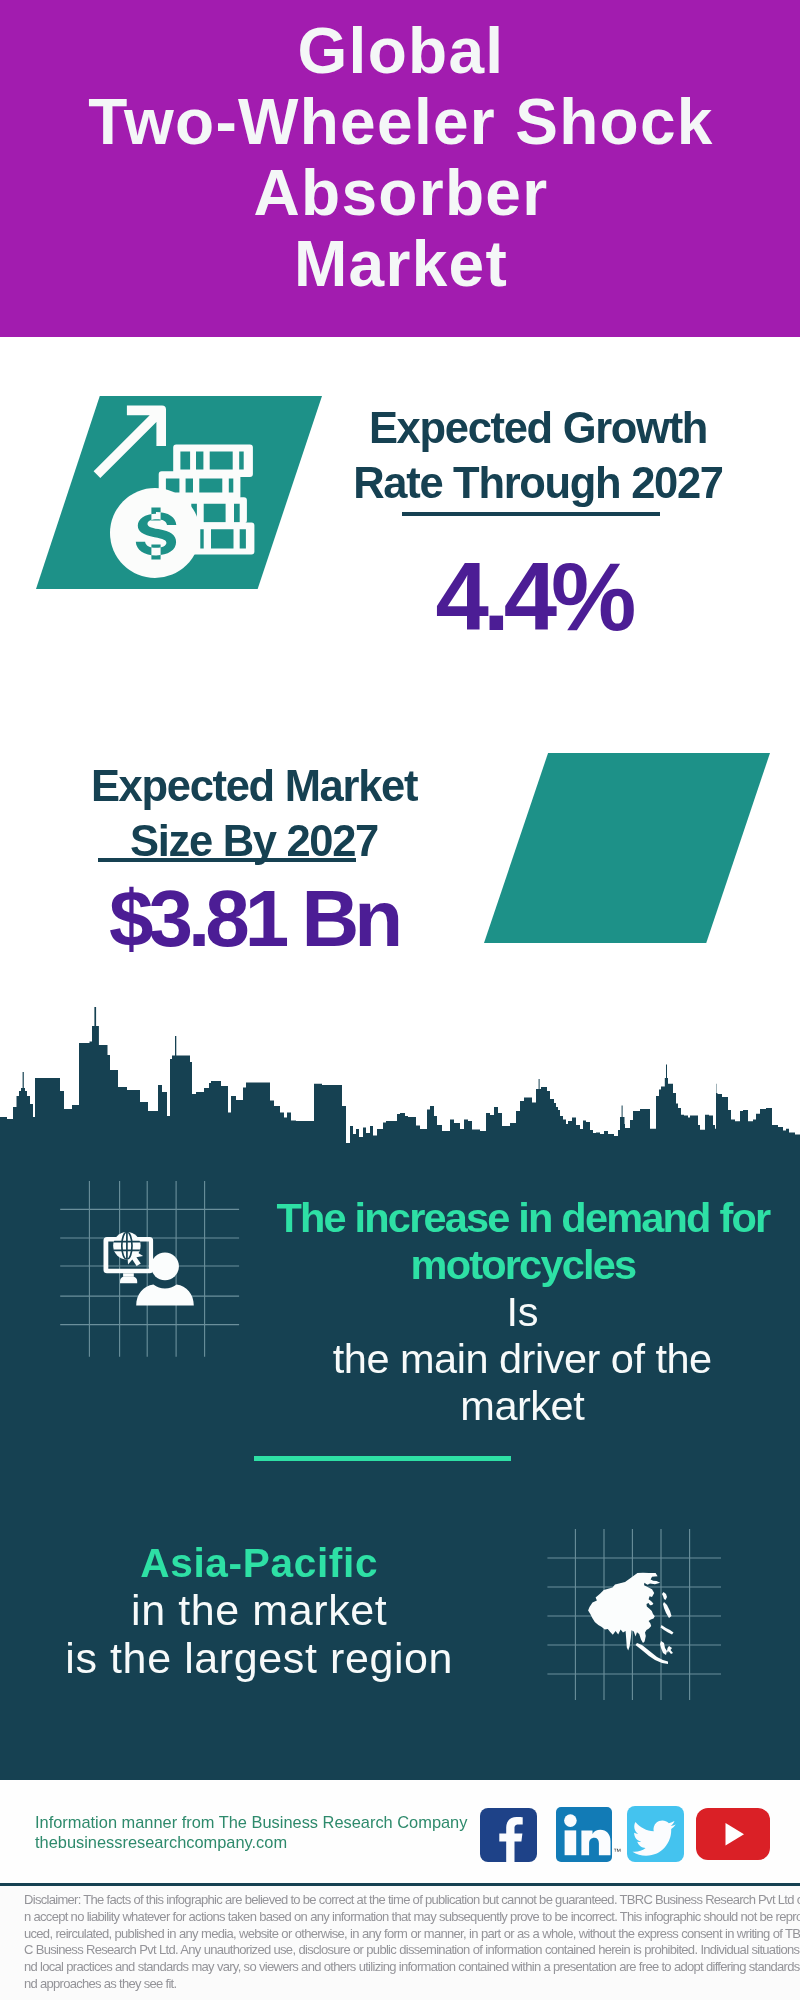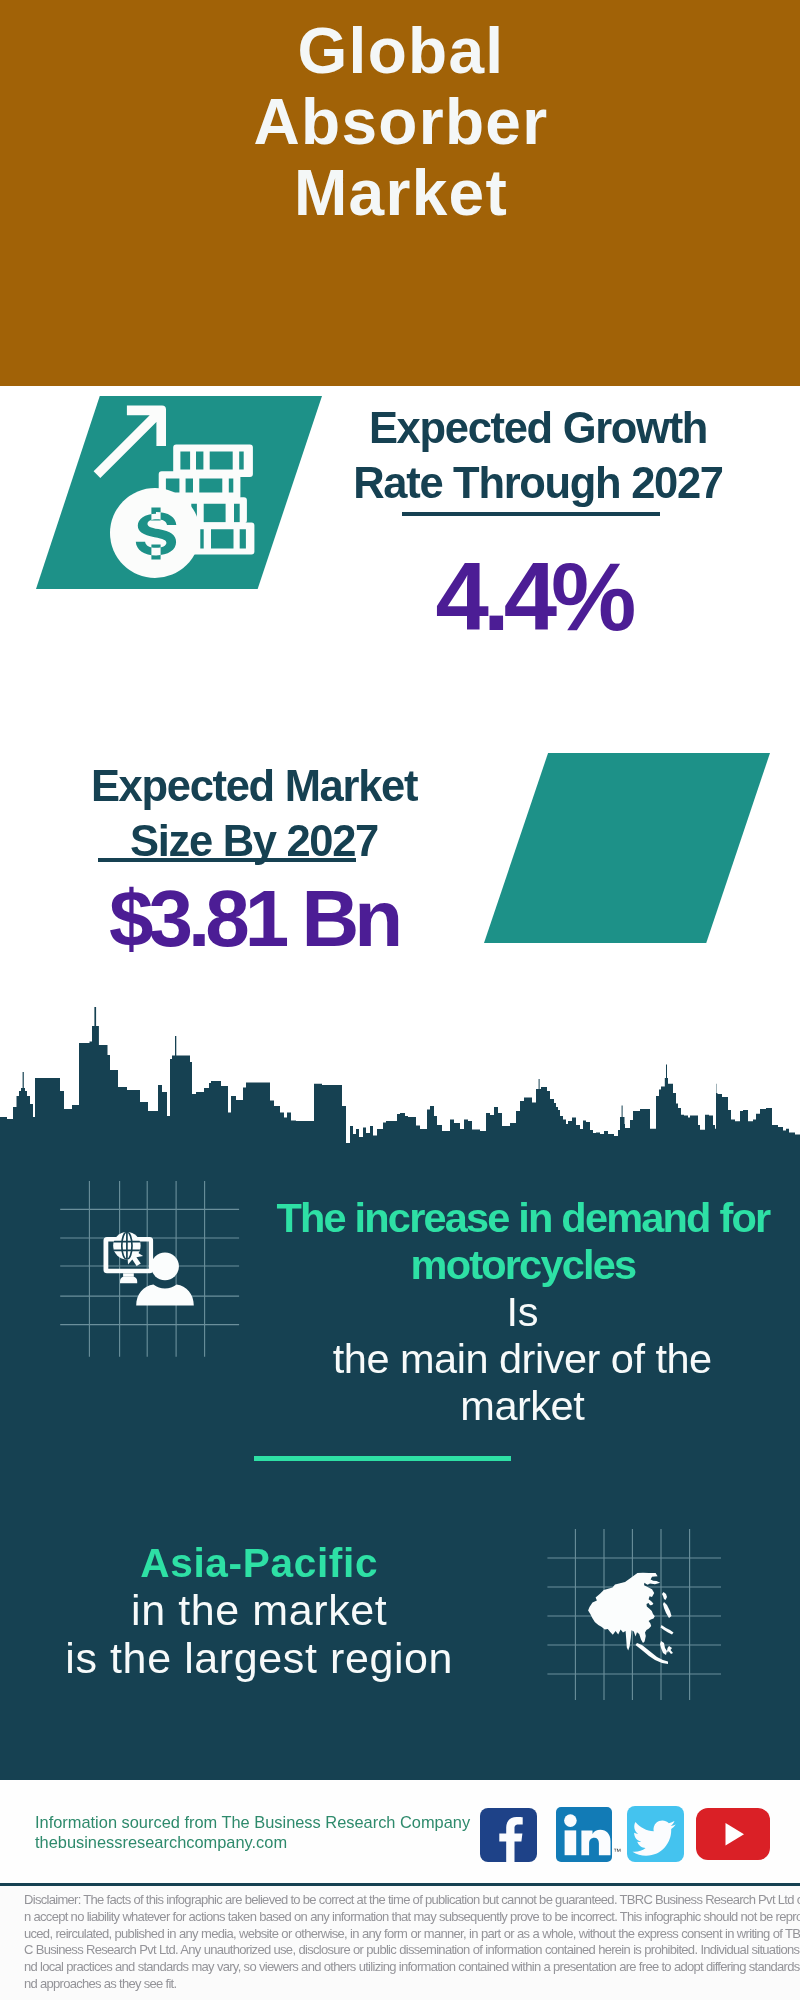--- a/index.html
+++ b/index.html
@@ -1,21 +1,21 @@
 <!DOCTYPE html>
 <html><head>
 <meta charset="utf-8">
 <title>Infographic</title>
 <style>
   html,body{margin:0;padding:0;}
   body{width:800px;height:2000px;background:#fff;font-family:"Liberation Sans",sans-serif;overflow:hidden;}
   .page{position:relative;width:800px;height:2000px;background:#fff;overflow:hidden;}
 
   
-  .header{position:absolute;left:0;top:0;width:800px;height:386px;background:#a16207;}
+  .header{position:absolute;left:0;top:0;width:800px;height:337px;background:#a21caf;}
   .header-title{position:absolute;left:1px;top:16px;width:800px;text-align:center;color:#f4f7f7;
       font-weight:bold;font-size:64px;line-height:71px;letter-spacing:1.3px;}
 
   .para{position:absolute;background:#1d9188;}
 
   .stat-label{position:absolute;color:#164152;font-weight:bold;font-size:43.5px;line-height:55.4px;text-align:center;letter-spacing:-1.3px;}
   .rule{position:absolute;height:4px;background:#164152;}
   .stat-value{position:absolute;color:#4c1d95;font-weight:bold;text-align:center;white-space:nowrap;}
 
   
@@ -38,20 +38,21 @@
   .disc{position:absolute;left:24px;top:6px;width:785px;color:#949499;font-size:13px;line-height:16.8px;text-align:justify;word-break:break-all;letter-spacing:-0.7px;}
 </style>
 </head>
 <body>
 
 <div class="page">
 
   <div class="header">
     <div class="header-title">
       <div>Global</div>
+      <div>Two-Wheeler Shock</div>
       <div>Absorber</div>
       <div>Market</div>
     </div>
   </div>
 
   <div class="para" style="left:36px;top:396px;width:286px;height:193px;clip-path:polygon(22.3% 0,100% 0,77.5% 100%,0 100%);"></div>
   <div style="position:absolute;left:36px;top:396px;width:286px;height:193px;">
     <svg class="icon-growth" width="286" height="193" viewBox="0 0 286 193">
       <g fill="#fbfcfb">
 
@@ -170,21 +171,21 @@
   </svg>
 
   <div class="msg" style="left:0px;top:1538.5px;width:519px;">
     <div class="hi" style="font-size:40.6px;letter-spacing:0.65px;text-indent:-0.65px;line-height:48.5px;">Asia-Pacific</div>
     <div class="lo" style="font-size:43px;letter-spacing:0.6px;text-indent:-0.6px;line-height:47.5px;">in the market</div>
     <div class="lo" style="font-size:43px;letter-spacing:0.6px;text-indent:-0.6px;line-height:47.5px;">is the largest region</div>
   </div>
 
   <div class="footerbar"></div>
   <div class="src-text" style="left:35px;top:1813px;width:460px;">
-    <div>Information sourced from The Business Research Company</div>
+    <div>Information manner from The Business Research Company</div>
     <div>thebusinessresearchcompany.com</div>
   </div>
 
   <svg class="social" style="left:480px;top:1808px;" width="57" height="54" viewBox="0 0 57 54">
     <rect x="0" y="0" width="57" height="54" rx="8" ry="8" fill="#1e4288"></rect>
     <path fill="#fbfcfe" d="M34.5 54 V33.4 h6.9 l1 -8 h-7.9 v-5.1 c0 -2.3 0.7 -3.9 4 -3.9 h4.2 V9.3 c-0.7 -0.1 -3.2 -0.3 -6.2 -0.3 c-6.1 0 -10.3 3.7 -10.3 10.6 v5.8 h-6.9 v8 h6.9 V54 z"></path>
   </svg>
   <svg class="social" style="left:556px;top:1807px;" width="56" height="55" viewBox="0 0 56 55">
     <rect x="0" y="0" width="56" height="55" rx="5" ry="5" fill="#127bb6"></rect>
     <circle cx="14.4" cy="13.6" r="6.3" fill="#fbfcfe"></circle>

